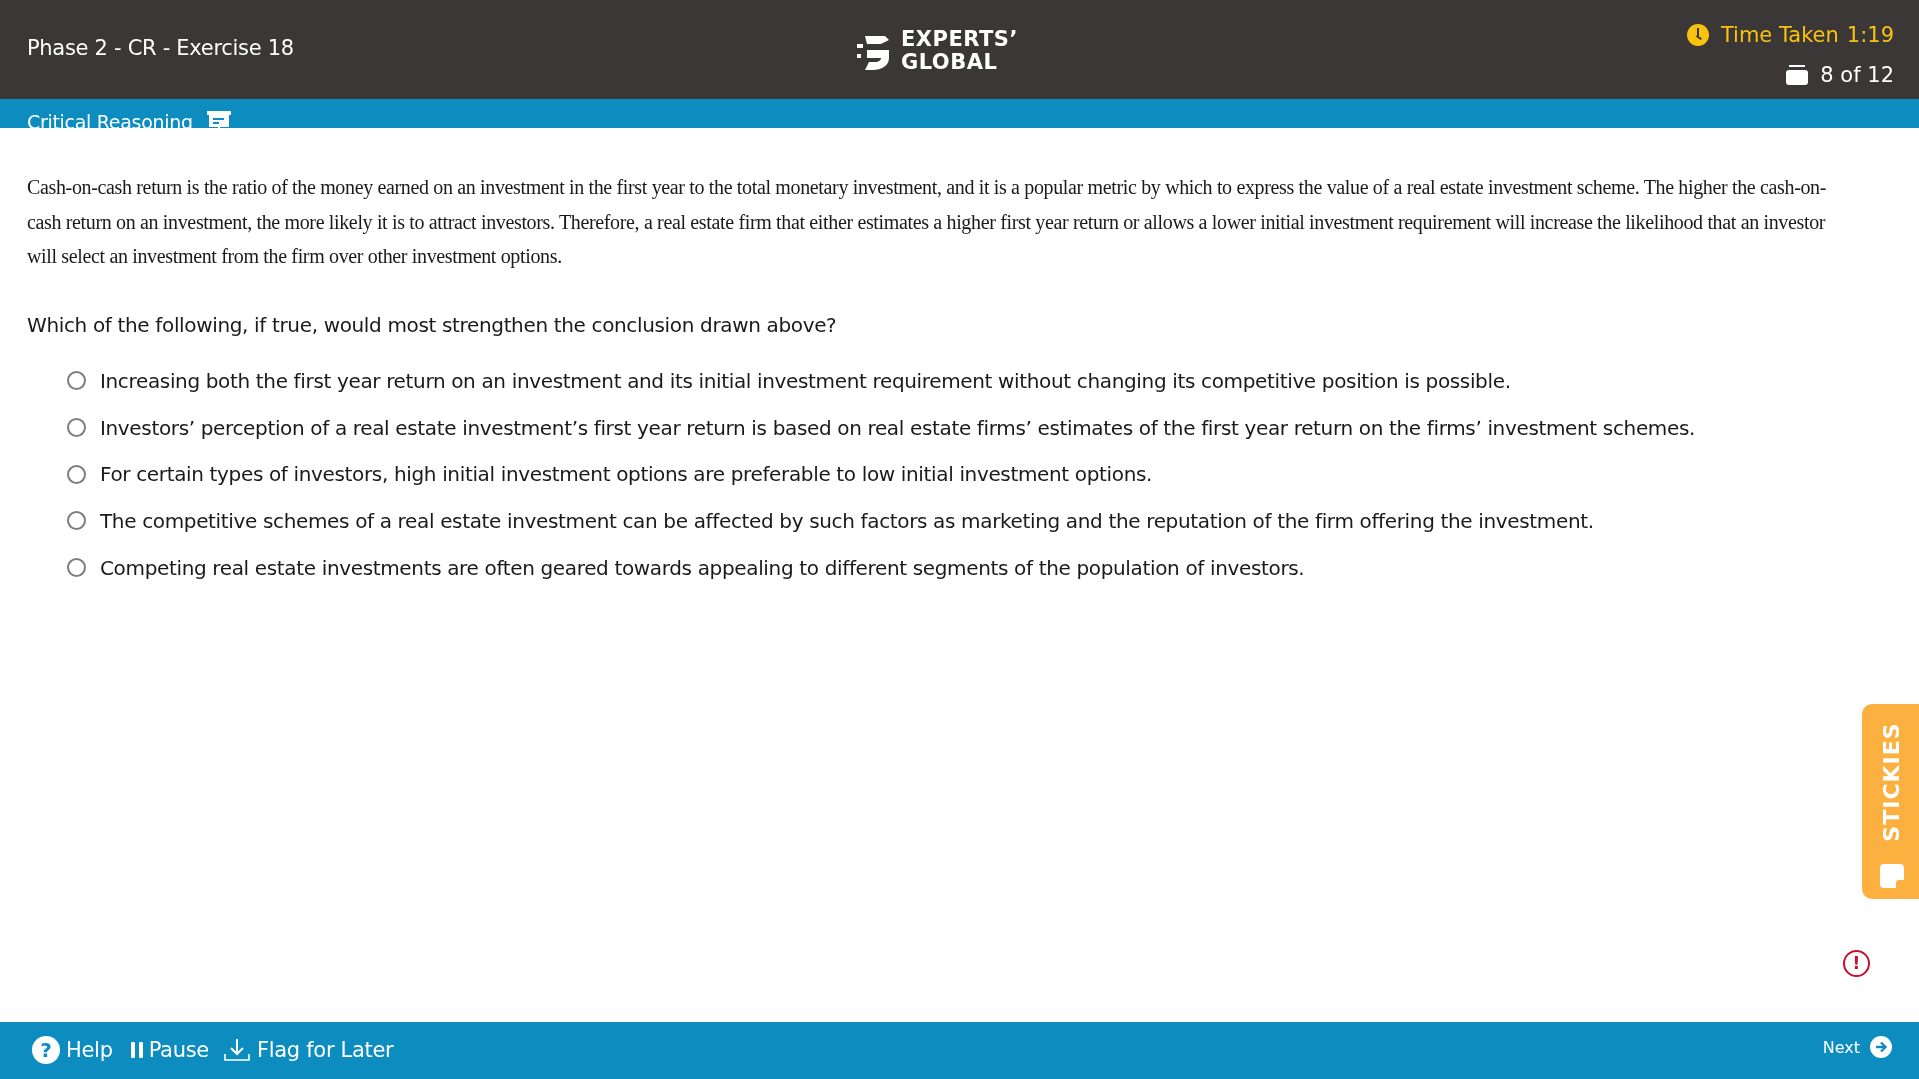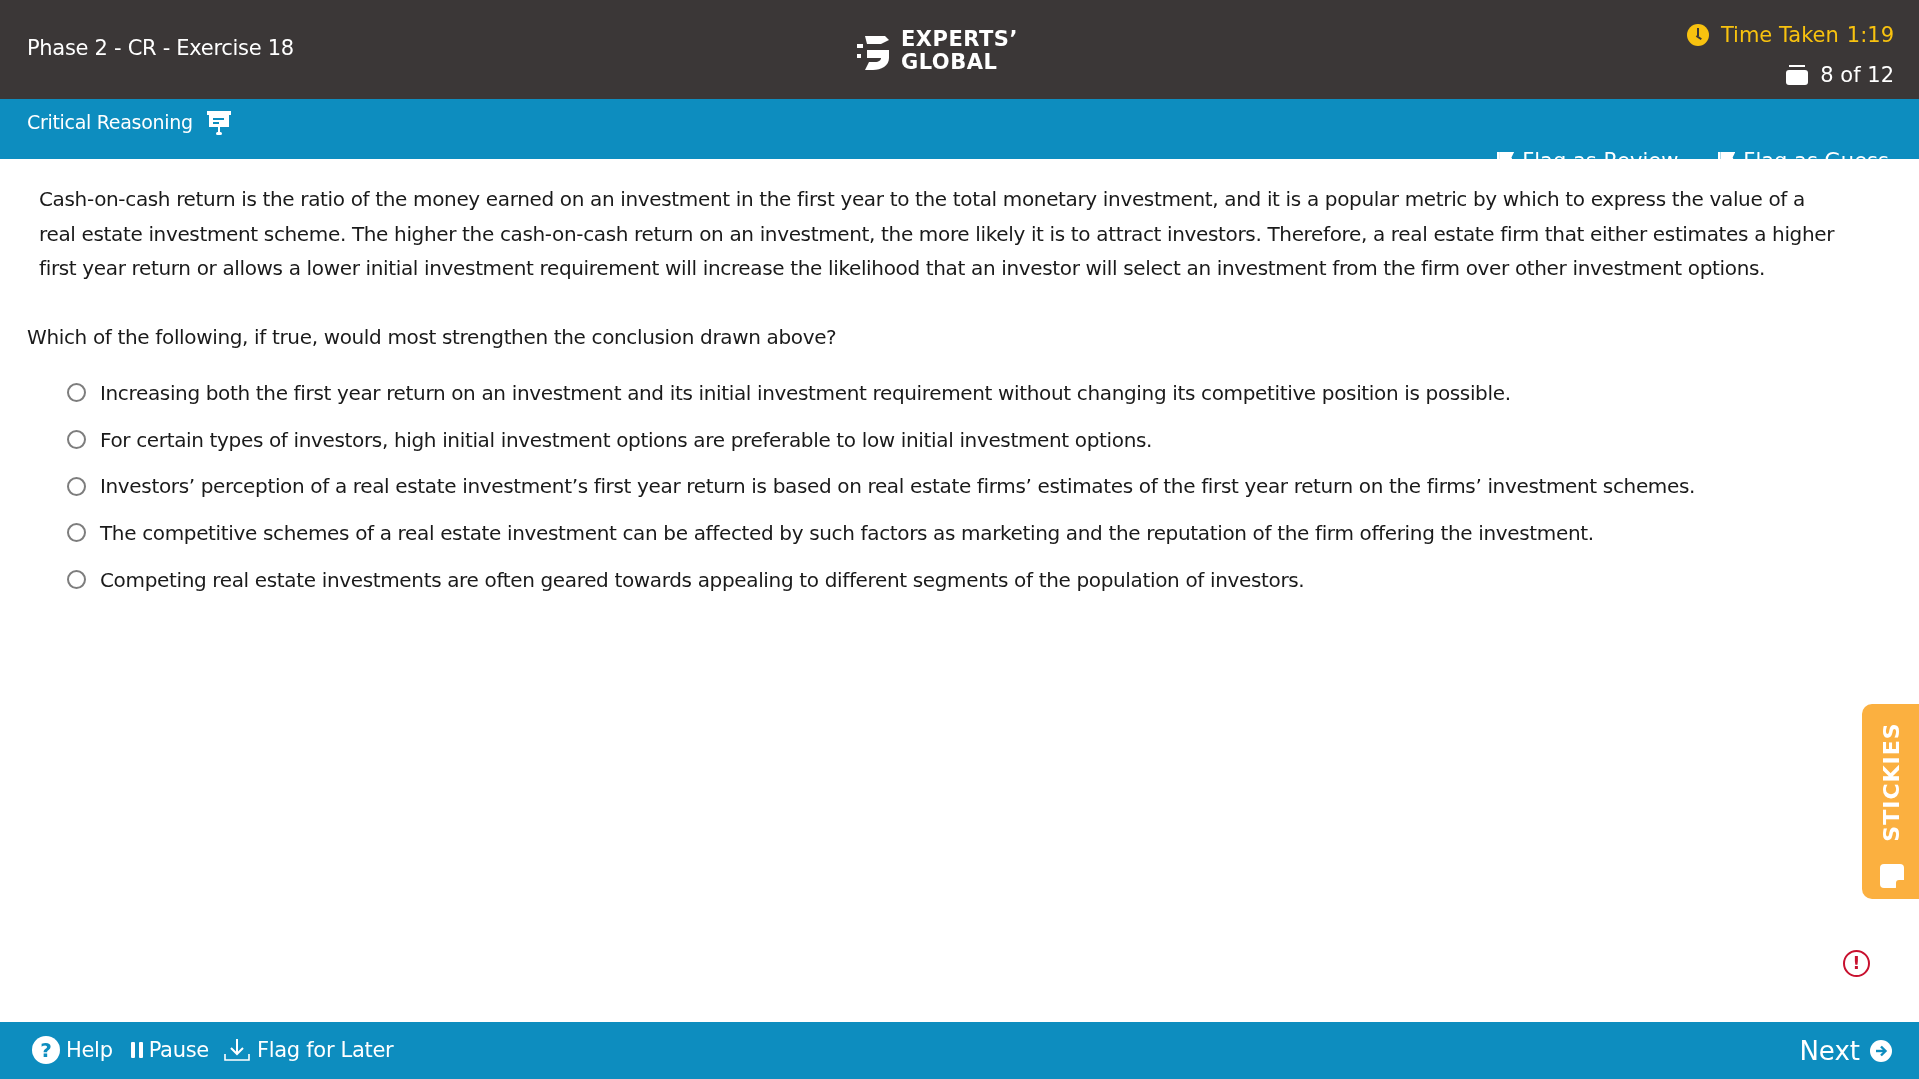--- a/index.html
+++ b/index.html
@@ -34,21 +34,21 @@
   .timer .val { margin-left:8px; }
   .progress {
     position:absolute; right:25px; top:63px; color:#fff; font-size:21px;
     display:flex; align-items:center; gap:12px;
   }
   .stack { width:22px; height:20px; position:relative; }
   .stack::before { content:""; position:absolute; left:3px; top:0; width:16px; height:2px; background:#fff; }
   .stack::after { content:""; position:absolute; left:0; top:5px; width:22px; height:15px; border-radius:3px; background:#fff; }
 
   .subbar {
-    position:absolute; left:0; top:99px; width:1919px; height:60px;
+    position:absolute; left:0; top:99px; width:1919px; height:29px;
     background:#0d8dbf; color:#fff;
   }
   .subbar .section {
     position:absolute; left:27px; top:10px; font-size:19px; letter-spacing:-0.3px;
     display:flex; align-items:center; gap:14px;
   }
   .pres-icon { width:24px; height:26px; position:relative; }
   .pres-icon .bar { position:absolute; left:0; top:2px; width:24px; height:4px; background:#fff; }
   .pres-icon .board { position:absolute; left:2px; top:6px; width:20px; height:12px; background:#fff; }
   .pres-icon .l1 { position:absolute; left:6px; top:9px; width:11px; height:2px; background:#0d8dbf; }
@@ -58,21 +58,21 @@
 
   .flags { position:absolute; right:30px; top:9px; display:flex; gap:40px; font-size:21px;margin-top:41px; }
   .flag { display:flex; align-items:center; gap:8px; cursor:pointer; }
   .flag-icon { width:17px; height:20px; position:relative; }
   .flag-icon::before { content:""; position:absolute; left:0; top:1px; width:2px; height:19px; background:#fff; }
   .flag-icon::after { content:""; position:absolute; left:2px; top:1px; width:15px; height:11px; background:#fff; clip-path:polygon(0 0, 100% 0, 82% 50%, 100% 100%, 0 100%); }
 
   .content {
     position:absolute; left:27px; top:170px; width:1830px;
   }
-  .passage { font-size:20px; line-height:34.5px; margin:12px; letter-spacing:-0.35px; }
+  .passage { font-size:20px; line-height:34.5px; margin:0; letter-spacing:-0.35px;font-family:Liberation Serif, serif; }
   .question { font-size:20px; line-height:34px; margin:34px 0 0 0; letter-spacing:-0.35px; }
   .options { margin:16px 0 0 0; padding:0; list-style:none; }
   .option {
     display:flex; align-items:center; height:46.7px; cursor:pointer;
   }
   .radio {
     width:19px; height:19px; border:2.5px solid #7d7d7d; border-radius:50%;
     margin-left:40px; margin-right:14px; flex:0 0 auto; box-sizing:border-box;
   }
   .option-text { font-size:20px; letter-spacing:-0.35px; }
@@ -103,21 +103,21 @@
   .footer {
     position:absolute; left:0; top:1022px; width:1919px; height:57px; background:#0d8dbf; color:#fff;
   }
   .footer .left { position:absolute; left:32px; top:14px; display:flex; align-items:center; font-size:21px; letter-spacing:-0.3px; }
   .fbtn { display:flex; align-items:center; gap:6px; margin-right:14px; cursor:pointer; }
   .help-icon { width:28px; height:28px; border-radius:50%; background:#fff; color:#0d8dbf; font-weight:bold; font-size:20px; text-align:center; line-height:28px; }
   .pause-icon { width:12px; height:16px; position:relative; margin-left:4px; }
   .pause-icon::before, .pause-icon::after { content:""; position:absolute; top:0; width:4px; height:16px; background:#fff; border-radius:1px; }
   .pause-icon::before { left:0; } .pause-icon::after { left:8px; }
   .save-icon { width:28px; height:26px; }
-  .footer .next { position:absolute; right:27px; top:14px; display:flex; align-items:center; gap:10px; font-size:26px; cursor:pointer; }
+  .footer .next { position:absolute; right:27px; top:14px; display:flex; align-items:center; gap:10px; font-size:16px; cursor:pointer; }
   .next-icon { width:22px; height:22px; border-radius:50%; background:#fff; position:relative; }
   .next-icon svg { position:absolute; left:0; top:0; }
 </style>
 </head>
 <body>
 
 <div class="topbar">
   <div class="title">Phase 2 - CR - Exercise 18</div>
 
   <div class="logo">
@@ -172,25 +172,25 @@
 <div class="content">
   <p class="passage">Cash-on-cash return is the ratio of the money earned on an investment in the first year to the total monetary investment, and it is a popular metric by which to express the value of a real estate investment scheme. The higher the cash-on-cash return on an investment, the more likely it is to attract investors. Therefore, a real estate firm that either estimates a higher first year return or allows a lower initial investment requirement will increase the likelihood that an investor will select an investment from the firm over other investment options.</p>
   <p class="question">Which of the following, if true, would most strengthen the conclusion drawn above?</p>
   <ul class="options">
     <li class="option">
       <span class="radio"></span>
       <span class="option-text">Increasing both the first year return on an investment and its initial investment requirement without changing its competitive position is possible.</span>
     </li>
     <li class="option">
       <span class="radio"></span>
+      <span class="option-text">Investors’ perception of a real estate investment’s first year return is based on real estate firms’ estimates of the first year return on the firms’ investment schemes.</span>
+    </li>
+    <li class="option">
+      <span class="radio"></span>
       <span class="option-text">For certain types of investors, high initial investment options are preferable to low initial investment options.</span>
-    </li>
-    <li class="option">
-      <span class="radio"></span>
-      <span class="option-text">Investors’ perception of a real estate investment’s first year return is based on real estate firms’ estimates of the first year return on the firms’ investment schemes.</span>
     </li>
     <li class="option">
       <span class="radio"></span>
       <span class="option-text">The competitive schemes of a real estate investment can be affected by such factors as marketing and the reputation of the firm offering the investment.</span>
     </li>
     <li class="option">
       <span class="radio"></span>
       <span class="option-text">Competing real estate investments are often geared towards appealing to different segments of the population of investors.</span>
     </li>
   </ul>

